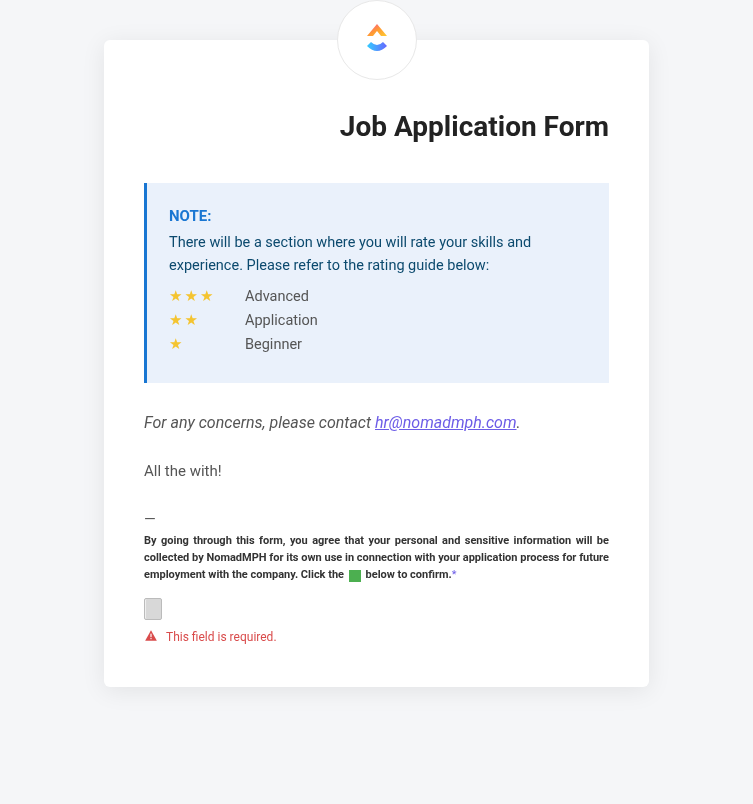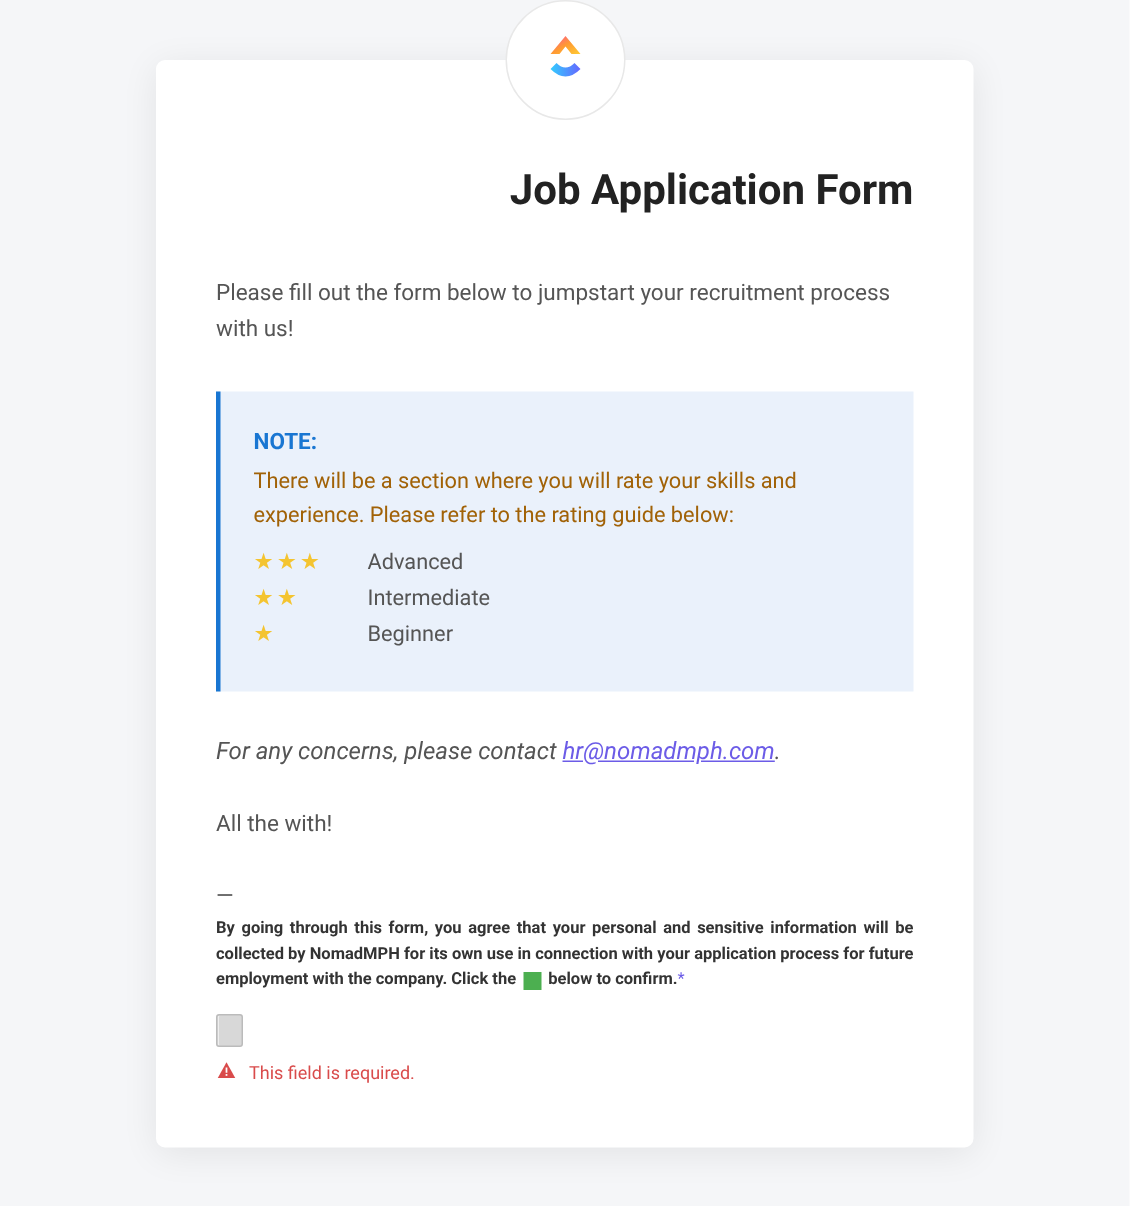--- a/index.html
+++ b/index.html
@@ -61,21 +61,21 @@
       padding: 24px 22px;
       margin-bottom: 30px;
     }
     .note-title {
       color: #1976d2;
       font-weight: 700;
       font-size: 15px;
       margin-bottom: 6px;
     }
     .note-text {
-      color: #a16207;
+      color: #0c4a6e;
       font-size: 14.5px;
       line-height: 1.6;
       margin-bottom: 10px;
     }
     .rating-row {
       display: flex;
       align-items: center;
       margin-bottom: 6px;
       font-size: 14.5px;
       color: #555;
@@ -177,39 +177,38 @@
         <linearGradient id="g2" x1="0" y1="0" x2="1" y2="0">
           <stop offset="0%" stop-color="#33ccff"></stop>
           <stop offset="100%" stop-color="#6666ff"></stop>
         </linearGradient>
       </defs>
     </svg>
   </div>
 
   <h1 class="form-title">Job Application Form</h1>
 
-  <p class="intro-text">Please fill out the form below to jumpstart your recruitment process with us!</p>
 
   <div class="note-box">
     <div class="note-title">NOTE:</div>
     <div class="note-text">There will be a section where you will rate your skills and experience. Please refer to the rating guide below:</div>
     <div class="rating-row">
       <span class="stars">
         <span class="star-icon">★</span>
         <span class="star-icon">★</span>
         <span class="star-icon">★</span>
       </span>
       <span class="rating-label">Advanced</span>
     </div>
     <div class="rating-row">
       <span class="stars">
         <span class="star-icon">★</span>
         <span class="star-icon">★</span>
       </span>
-      <span class="rating-label">Intermediate</span>
+      <span class="rating-label">Application</span>
     </div>
     <div class="rating-row">
       <span class="stars">
         <span class="star-icon">★</span>
       </span>
       <span class="rating-label">Beginner</span>
     </div>
   </div>
 
   <p class="concern-text">

